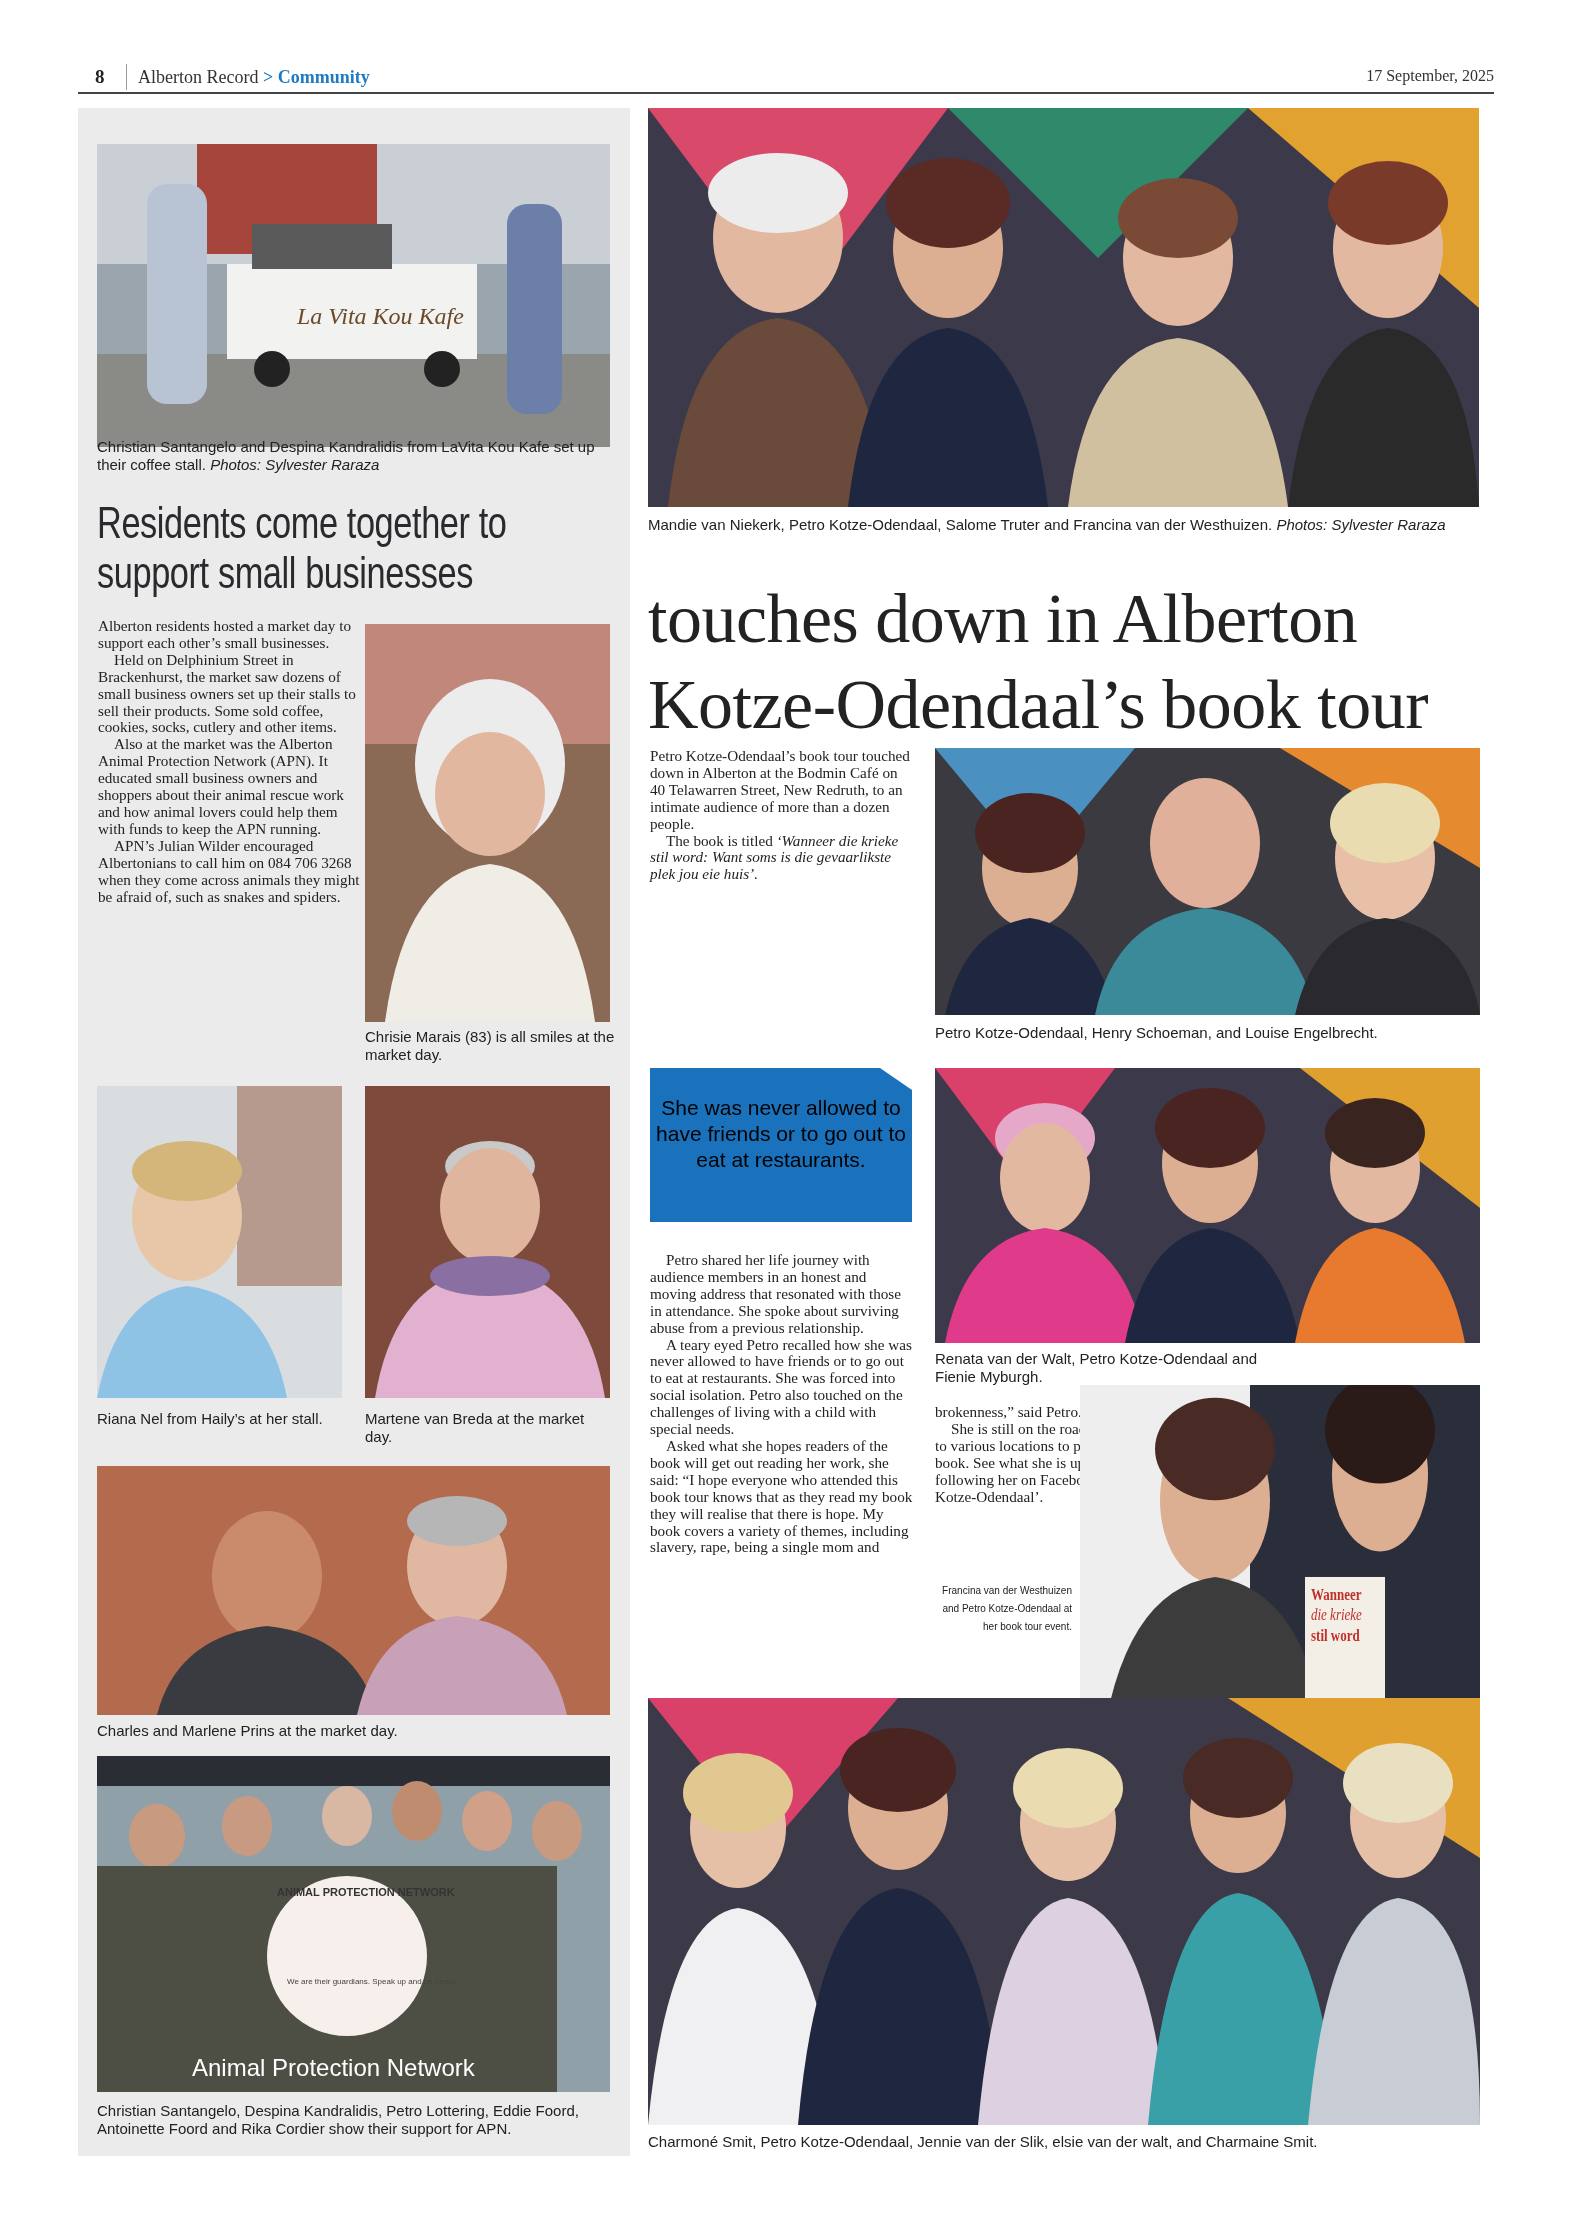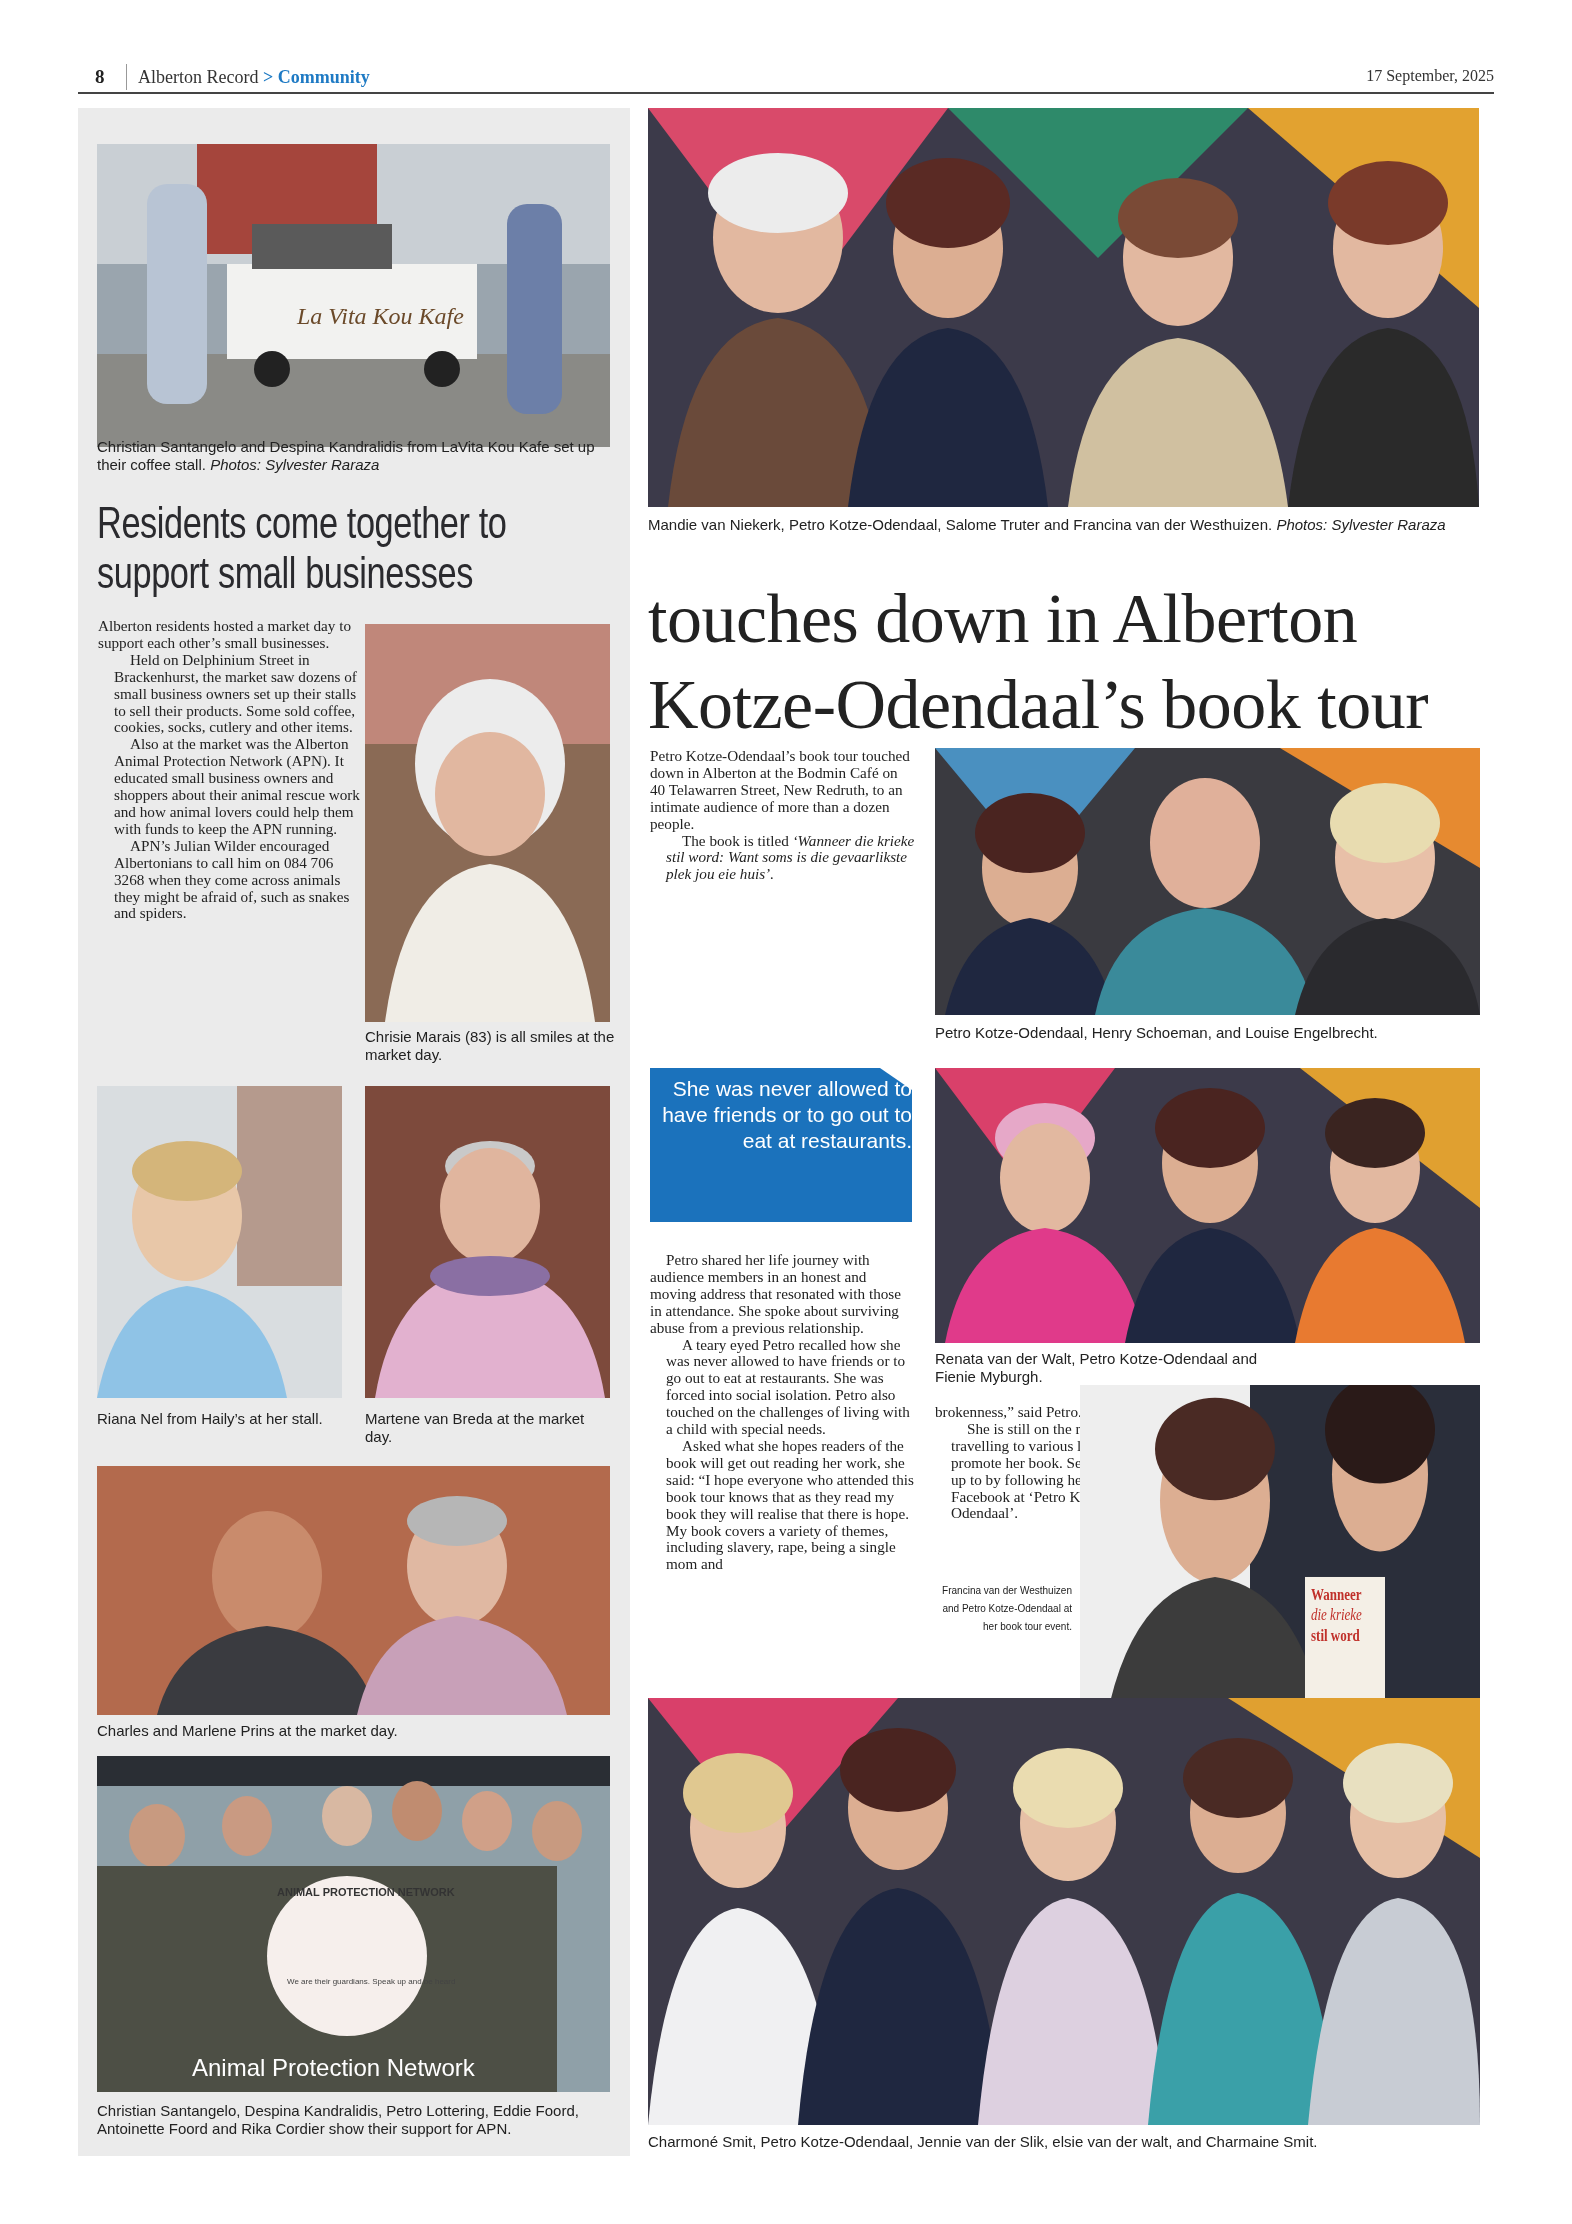--- a/index.html
+++ b/index.html
@@ -22,28 +22,28 @@
 
   .cap { position: absolute; font: 15px "Liberation Sans", sans-serif; color: #222; line-height: 18px; }
   .cap i { font-style: italic; }
 
   .headline-left { position: absolute; left: 97px; top: 498px; width: 520px;
     font: 44px "Liberation Sans Narrow", "Liberation Sans", sans-serif; transform: scaleX(0.78); transform-origin: left top;
     line-height: 50px; color: #2a2a2e; letter-spacing: -0.5px; white-space: nowrap; }
 
   .body-text { position: absolute; font: 15.2px "Liberation Serif", serif; line-height: 16.9px; color: #222; }
   .body-text p { text-indent: 0; }
-  .body-text p + p { text-indent: 16px; margin-left: 16px; }
+  .body-text p + p { text-indent: 16px; }
   .body-text i { font-style: italic; }
 
   .headline-right { position: absolute; left: 648px; top: 576px; width: 880px;
     font: 70px "Liberation Serif", serif; line-height: 86px; color: #222; letter-spacing: -0.5px; }
 
-  .pull-quote { position: absolute; left: 650px; top: 1068px; width: 262px; height: 154px; background: #1b72bc; color: #ffffff;
-    font: 21px "Liberation Sans", sans-serif; text-align: right; line-height: 26px; padding-top: 8px; }
+  .pull-quote { position: absolute; left: 650px; top: 1068px; width: 262px; height: 154px; background: #1b72bc; color: #000000;
+    font: 21px "Liberation Sans", sans-serif; text-align: center; line-height: 26px; padding-top: 27px; }
   .pull-quote .notch { position: absolute; right: 0; top: 0; width: 0; height: 0;
     border-top: 22px solid #fff; border-left: 32px solid transparent; }
 </style>
 </head>
 <body>
 
 <div class="hdr">
   <span class="pg">8</span>
   <span class="sep"></span>
   <span class="pub">

